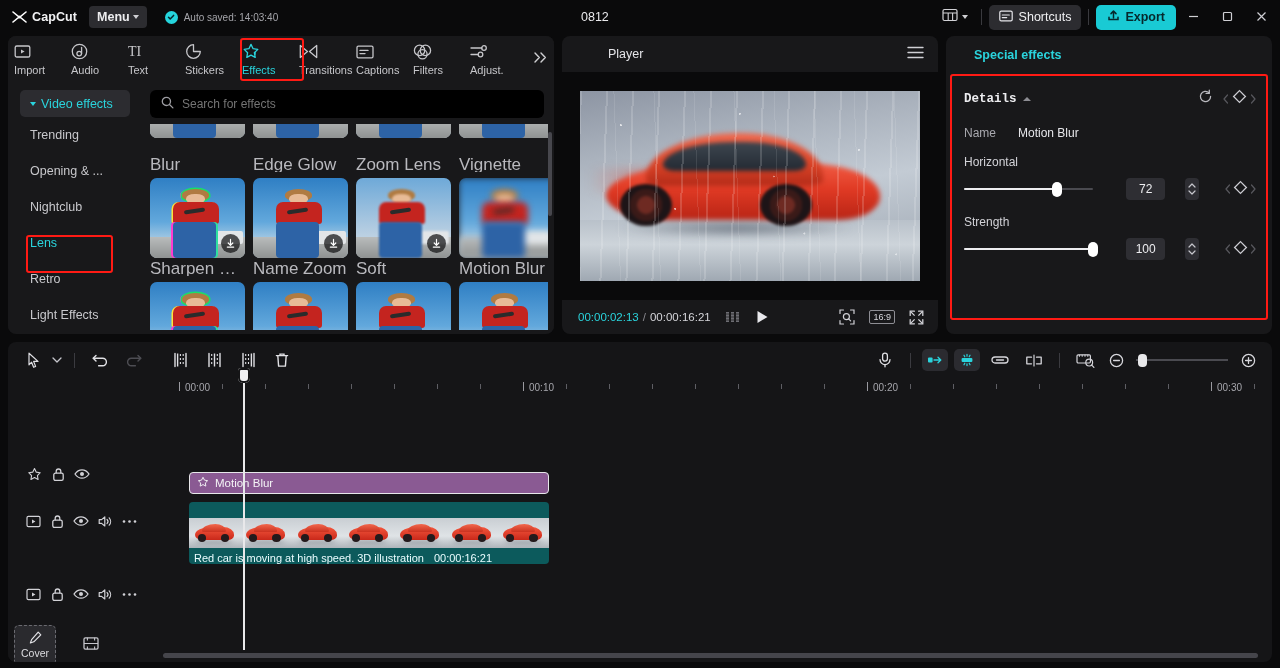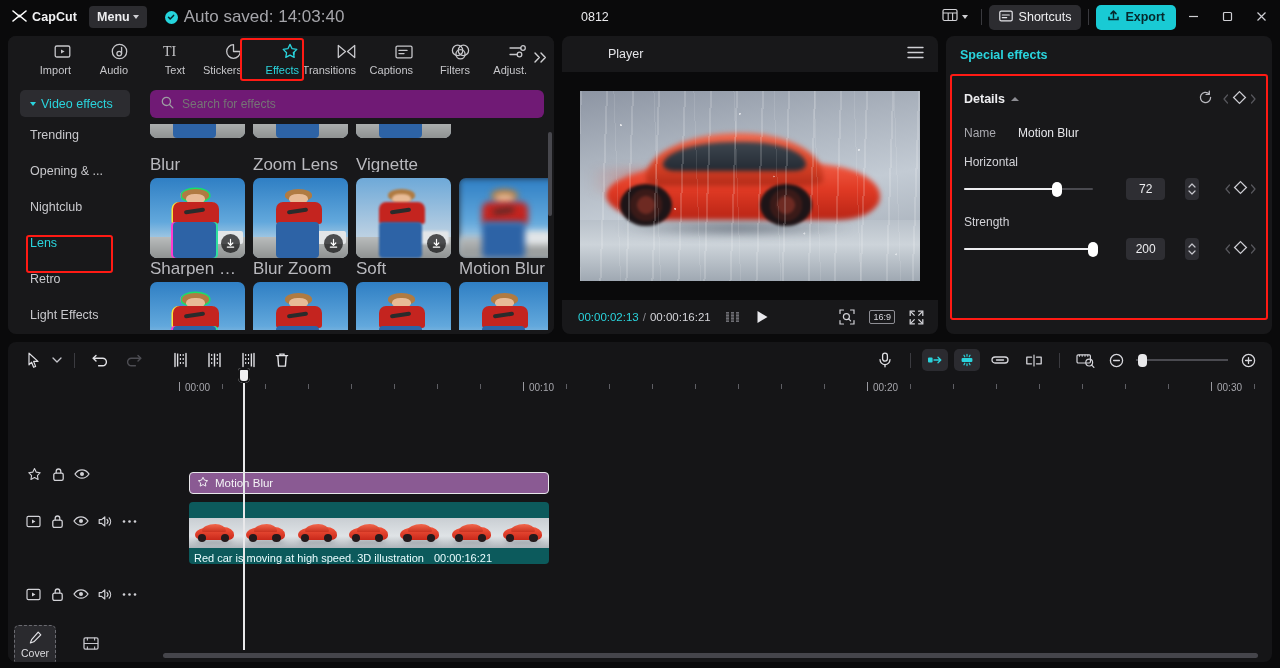--- a/index.html
+++ b/index.html
@@ -16,38 +16,38 @@
     background: #0a0a0b;
     color: #d8d8da;
   }
 
   
   .titlebar {
     position: absolute; left: 0; top: 0; width: 1280px; height: 34px;
     display: flex; align-items: center;
     background: #0a0a0b;
   }
-  .logo-wrap { display: flex; align-items: flex-start; gap: 5px; margin-left: 12px; }
+  .logo-wrap { display: flex; align-items: flex-end; gap: 5px; margin-left: 12px; }
   .logo-mark { width: 15px; height: 13px; position: relative; }
   .logo-mark svg { display:block; }
   .logo-text { font-size: 12.5px; font-weight: 700; color: #f2f2f4; letter-spacing: .1px; }
   .menu-btn {
     margin-left: 12px; height: 22px; padding: 0 8px;
     display: flex; align-items: center; gap: 3px;
     background: #2c2c30; border-radius: 4px;
     font-size: 12.5px; font-weight: 700; color: #ececee;
   }
   .caret-dn { width:0;height:0;border-left:3.5px solid transparent;border-right:3.5px solid transparent;border-top:4px solid #cfcfd2; }
   .autosave { display: flex; align-items: center; gap: 6px; margin-left: 18px; }
   .check-badge {
     width: 13px; height: 13px; border-radius: 50%;
     background: #25d5dd; display: flex; align-items: center; justify-content: center;
   }
   .check-badge svg { display:block; }
-  .autosave-text { font-size: 17px; color: #a5a5aa; }
+  .autosave-text { font-size: 10px; color: #a5a5aa; }
   .proj-title {
     position: absolute; left: 581px; top: 10px;
     font-size: 12.5px; color: #e9e9ec; font-weight: 400;
   }
   .tb-right { position: absolute; right: 0; top: 0; height: 34px; display: flex; align-items: center; }
   .layout-btn { display: flex; align-items: center; gap: 4px; padding: 0 6px; height: 24px; }
   .vsep { width: 1px; height: 16px; background: #3a3a3e; margin: 0 7px; }
   .shortcuts-btn {
     display: flex; align-items: center; gap: 6px;
     height: 25px; padding: 0 10px; border-radius: 5px;
@@ -68,21 +68,21 @@
   .library {
     position: absolute; left: 8px; top: 2px; width: 546px; height: 298px;
     background: #18181a; border-radius: 8px; overflow: hidden;
   }
   .lib-tabs {
     position: relative; height: 46px; display: flex; align-items: center;
     padding-left: 6px; background: #18181a;
   }
   .tab {
     width: 57px; height: 44px;
-    display: flex; flex-direction: column; align-items: flex-end; justify-content: center;
+    display: flex; flex-direction: column; align-items: flex-start; justify-content: center;
     gap: 3px; font-size: 11px; color: #c6c6ca; white-space: nowrap;
   }
   .tab .ticon { height: 19px; display:flex; align-items:center; justify-content:center; }
   .tab.active { color: #2ad4dd; }
   .tab-more { width: 26px; height: 44px; display: flex; align-items: center; justify-content: center; color:#cfcfd2; }
   .tab-hl {
     position: absolute; left: 232px; top: 2px; width: 64px; height: 43px;
     border: 2.5px solid #ff1a14; border-radius: 3px; pointer-events: none;
   }
 
@@ -103,21 +103,21 @@
   }
   .cat-item.active { color: #2ad4dd; }
   .cat-hl {
     position: absolute; left: 18px; top: 153px; width: 87px; height: 38px;
     border: 2.5px solid #ff1a14; border-radius: 3px; pointer-events: none;
   }
 
   .lib-main { position: absolute; left: 134px; top: 0; right: 0; bottom: 0; background: #18181a; }
   .search-box {
     position: absolute; left: 8px; top: 8px; width: 394px; height: 28px;
-    background: #701a75; border-radius: 6px;
+    background: #000000; border-radius: 6px;
     display: flex; align-items: center; gap: 8px; padding-left: 11px;
   }
   .search-input {
     background: transparent; border: 0; outline: none;
     font-size: 12px; color: #9d9da2; font-family: "Liberation Sans", sans-serif; width: 330px;
   }
   .grid-scroll { position: absolute; left: 8px; top: 42px; right: 6px; bottom: 0; overflow: hidden; }
   .grid { display: grid; grid-template-columns: repeat(4, 95px); gap: 7px 8px; }
   .cell { width: 95px; }
   .thumb {
@@ -230,28 +230,28 @@
   .ratio-chip {
     border: 1px solid #8e8e94; border-radius: 2px; padding: 0 3px;
     font-size: 9px; color: #d7d7dc; line-height: 12px;
   }
 
   
   .inspector {
     position: absolute; left: 946px; top: 2px; width: 326px; height: 298px;
     background: #18181a; border-radius: 8px; overflow: hidden;
   }
-  .insp-head { height: 38px; display: flex; align-items: center; padding-left: 14px; }
+  .insp-head { height: 38px; display: flex; align-items: center; padding-left: 28px; }
   .insp-title { font-size: 12.5px; font-weight: 700; color: #2ad4dd; }
   .insp-hl {
     position: absolute; left: 4px; top: 38px; width: 318px; height: 246px;
     border: 2.5px solid #ff1a14; border-radius: 3px; pointer-events: none;
   }
   .insp-body { position: absolute; left: 0; top: 38px; right: 0; bottom: 0; padding: 16px 16px 0 18px; }
-  .det-row { display: flex; align-items: center; justify-content: space-between; height: 18px; }
+  .det-row { display: flex; align-items: center; justify-content: space-between; height: 18px; font-family: Liberation Mono, monospace; }
   .det-title { font-size: 12.5px; font-weight: 700; color: #ededf0; display:flex; align-items:center; gap:6px; }
   .caret-up { width:0;height:0;border-left:4px solid transparent;border-right:4px solid transparent;border-bottom:4.5px solid #8d8d93; }
   .det-actions { display: flex; align-items: center; gap: 10px; }
   .kf-group { display: flex; align-items: center; gap: 3px; }
   .name-row { display: flex; align-items: center; margin-top: 18px; }
   .name-lbl { font-size: 12px; color: #a9a9af; width: 54px; }
   .name-val { font-size: 12px; color: #e6e6ea; }
   .param { margin-top: 15px; }
   .param-lbl { font-size: 12px; color: #d3d3d8; margin-bottom: 9px; }
   .param-ctl { display: flex; align-items: center; gap: 17px; }
@@ -580,20 +580,30 @@
                 <div class="cell-label">Blur</div>
               </div>
               <div class="cell">
                 <div class="row-clip">
                   <div class="thumb">
                     <div class="sky"></div>
                       <div class="ground"></div>
                     <div class="pants"></div>
                   </div>
                 </div>
+                <div class="cell-label">Edge Glow</div>
+              </div>
+              <div class="cell">
+                <div class="row-clip">
+                  <div class="thumb">
+                    <div class="sky"></div>
+                      <div class="ground"></div>
+                    <div class="pants"></div>
+                  </div>
+                </div>
                 <div class="cell-label">Zoom Lens</div>
               </div>
               <div class="cell">
                 <div class="row-clip">
                   <div class="thumb">
                     <div class="sky"></div>
                       <div class="ground"></div>
                     <div class="pants"></div>
                   </div>
                 </div>
@@ -631,21 +641,21 @@
                     <div class="shirt"></div>
                     <div class="logo2"></div>
                     <div class="pants"></div>
                   <div class="dl-badge">
                     <svg width="11" height="11" viewBox="0 0 11 11">
                         <path d="M5.5 1.4v5.6M3.2 5l2.3 2.3L7.8 5" stroke="#fff" stroke-width="1.2" fill="none" stroke-linecap="round" stroke-linejoin="round"></path>
                         <path d="M2.3 9.1h6.4" stroke="#fff" stroke-width="1.2" stroke-linecap="round"></path>
                       </svg>
                   </div>
                 </div>
-                <div class="cell-label">Blur Zoom</div>
+                <div class="cell-label">Name Zoom</div>
               </div>
               <div class="cell">
                 <div class="thumb fx-soft">
                   <div class="sky"></div>
                     <div class="ground"></div>
                     <div class="vehicle"></div>
                   <div class="hair"></div>
                     <div class="face"></div>
                     <div class="shirt"></div>
                     <div class="logo2"></div>
@@ -856,21 +866,21 @@
         </div>
 
         <div class="param">
           <div class="param-lbl">Strength</div>
           <div class="param-ctl">
             <span class="slider">
               <span class="s-track"></span>
               <span class="s-fill" style="width:100%"></span>
               <span class="s-knob" style="left:100%"></span>
             </span>
-            <span class="num-box">200</span>
+            <span class="num-box">100</span>
             <span class="spin">
               <svg width="8" height="5" viewBox="0 0 8 5">
                   <path d="M1 4l3-3 3 3" stroke="#c6c6cc" stroke-width="1.2" fill="none" stroke-linecap="round" stroke-linejoin="round"></path>
                 </svg>
               <svg width="8" height="5" viewBox="0 0 8 5">
                   <path d="M1 1l3 3 3-3" stroke="#c6c6cc" stroke-width="1.2" fill="none" stroke-linecap="round" stroke-linejoin="round"></path>
                 </svg>
             </span>
             <span class="kf-diamond-wrap">
               <svg width="6" height="10" viewBox="0 0 6 10">

